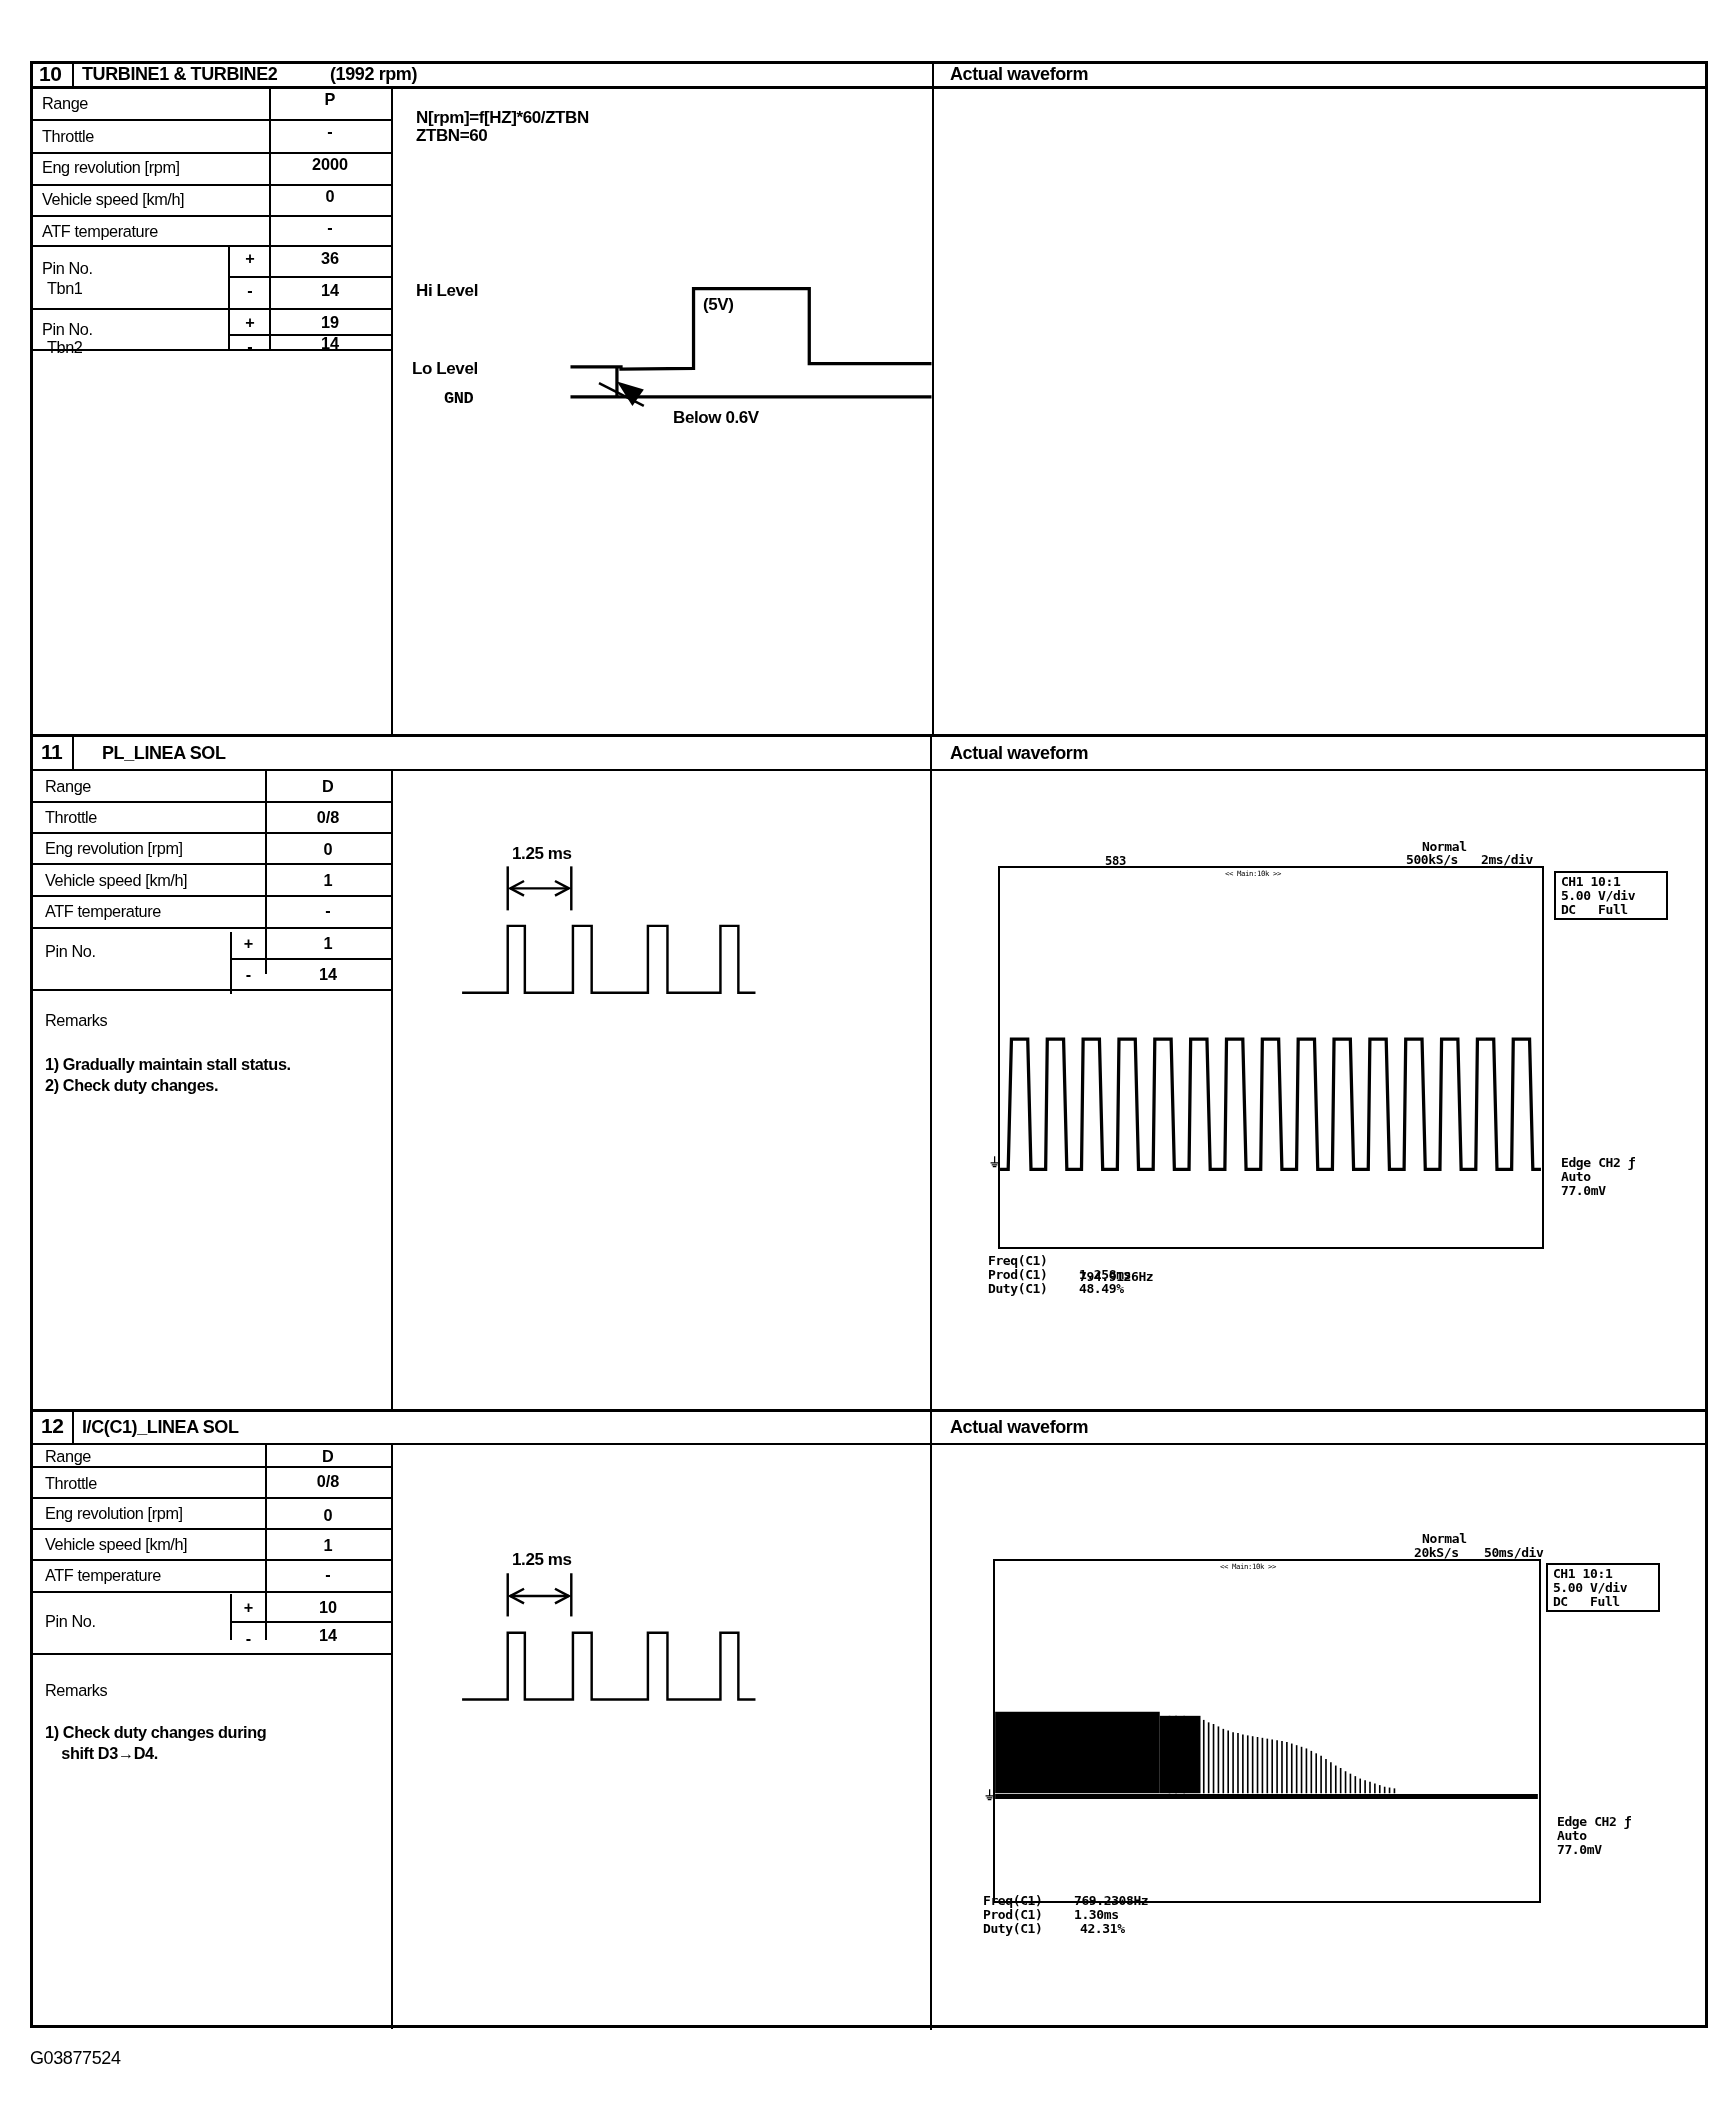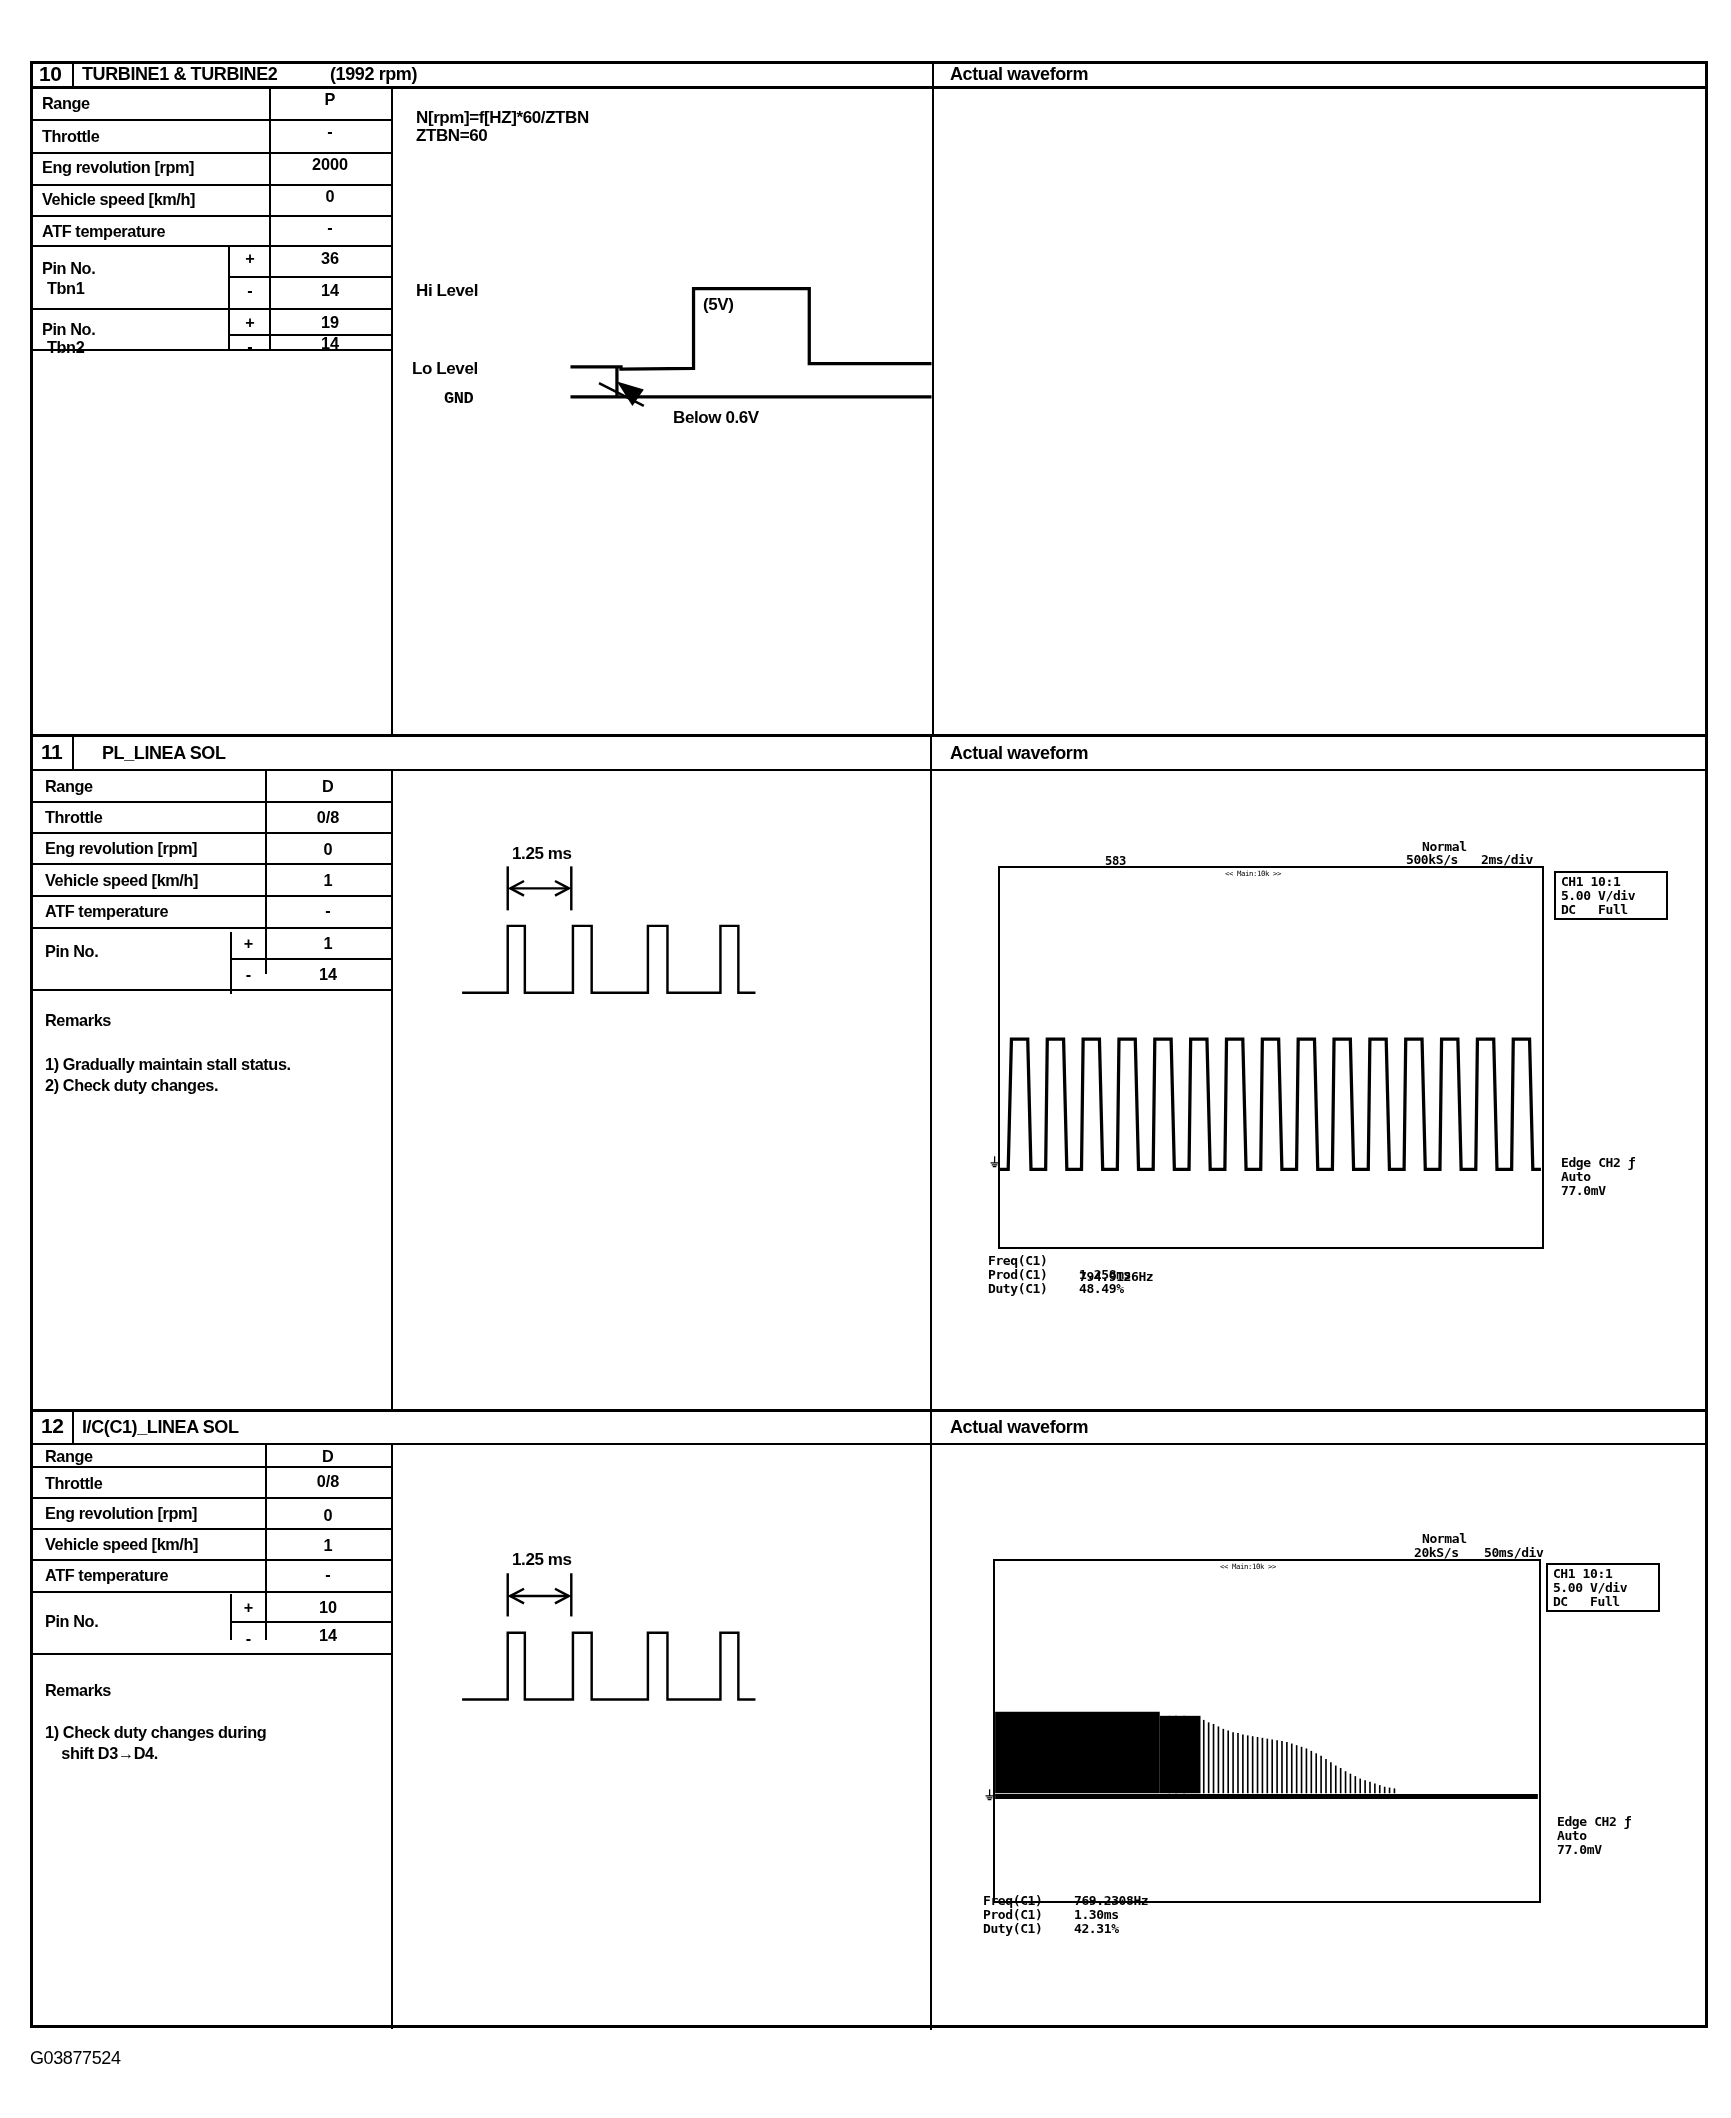--- a/index.html
+++ b/index.html
@@ -5,21 +5,21 @@
   html, body { margin: 0; padding: 0; background: #ffffff; }
   body { width: 1731px; height: 2119px; position: relative; overflow: hidden;
          font-family: "Liberation Sans", "DejaVu Sans", sans-serif; color: #000; }
   .abs { position: absolute; }
   .frame { position: absolute; left: 30px; top: 61px; width: 1678px; height: 1967px;
            border: 3.3px solid #000; box-sizing: border-box; }
   .hline { position: absolute; background: #000; height: 2.4px; }
   .vline { position: absolute; background: #000; width: 2.4px; }
   .hdr-text { position: absolute; font-weight: bold; font-size: 18px; letter-spacing: -0.4px; white-space: nowrap; }
   .hdr-num { font-size: 21px; }
-  .cell-label { position: absolute; font-weight: bold; font-size: 16.3px; letter-spacing: -0.4px; white-space: nowrap; text-align: right; }
+  .cell-label { position: absolute; font-weight: normal; font-size: 16.3px; letter-spacing: -0.4px; white-space: nowrap; text-align: right; }
   .cell-val { position: absolute; font-weight: bold; font-size: 16.3px; text-align: center; white-space: nowrap; }
   .diag-text { position: absolute; font-weight: bold; font-size: 17px; letter-spacing: -0.4px; white-space: nowrap; }
   .remark { position: absolute; font-weight: bold; font-size: 16.3px; letter-spacing: -0.4px; line-height: 21px; }
   .scope { position: absolute; border: 2.4px solid #000; box-sizing: border-box; }
   .mono { position: absolute; font-family: "DejaVu Sans Mono", "Liberation Mono", monospace; font-weight: bold;
           font-size: 13px; line-height: 14px; white-space: pre; letter-spacing: -0.4px; }
   .ch-box { position: absolute; border: 2.4px solid #000; padding: 1.6px 4.9px; box-sizing: border-box; }
   .caption { position: absolute; left: 30px; top: 2048px; font-size: 18px; letter-spacing: -0.4px; }
   svg { position: absolute; overflow: visible; }
 </style>
@@ -295,18 +295,18 @@
   </div>
   <span class="mono" style="left:1557px;top:1815px;">Edge CH2 ƒ</span>
   <span class="mono" style="left:1557px;top:1829px;">Auto</span>
   <span class="mono" style="left:1557px;top:1843px;">77.0mV</span>
   <div class="abs" style="left:983px;top:1894px;">
     <span class="mono" style="left:0;top:0;">Freq(C1)</span>
     <span class="mono" style="left:91px;top:0;">769.2308Hz</span>
     <span class="mono" style="left:0;top:14px;">Prod(C1)</span>
     <span class="mono" style="left:91px;top:14px;">1.30ms</span>
     <span class="mono" style="left:0;top:28px;">Duty(C1)</span>
-    <span class="mono" style="left:91px;top:28px;text-align:right;">42.31%</span>
+    <span class="mono" style="left:97px;top:28px;text-align:right;">42.31%</span>
   </div>
 </div>
 
 <span class="caption">G03877524</span>
 
 
 </body></html>

